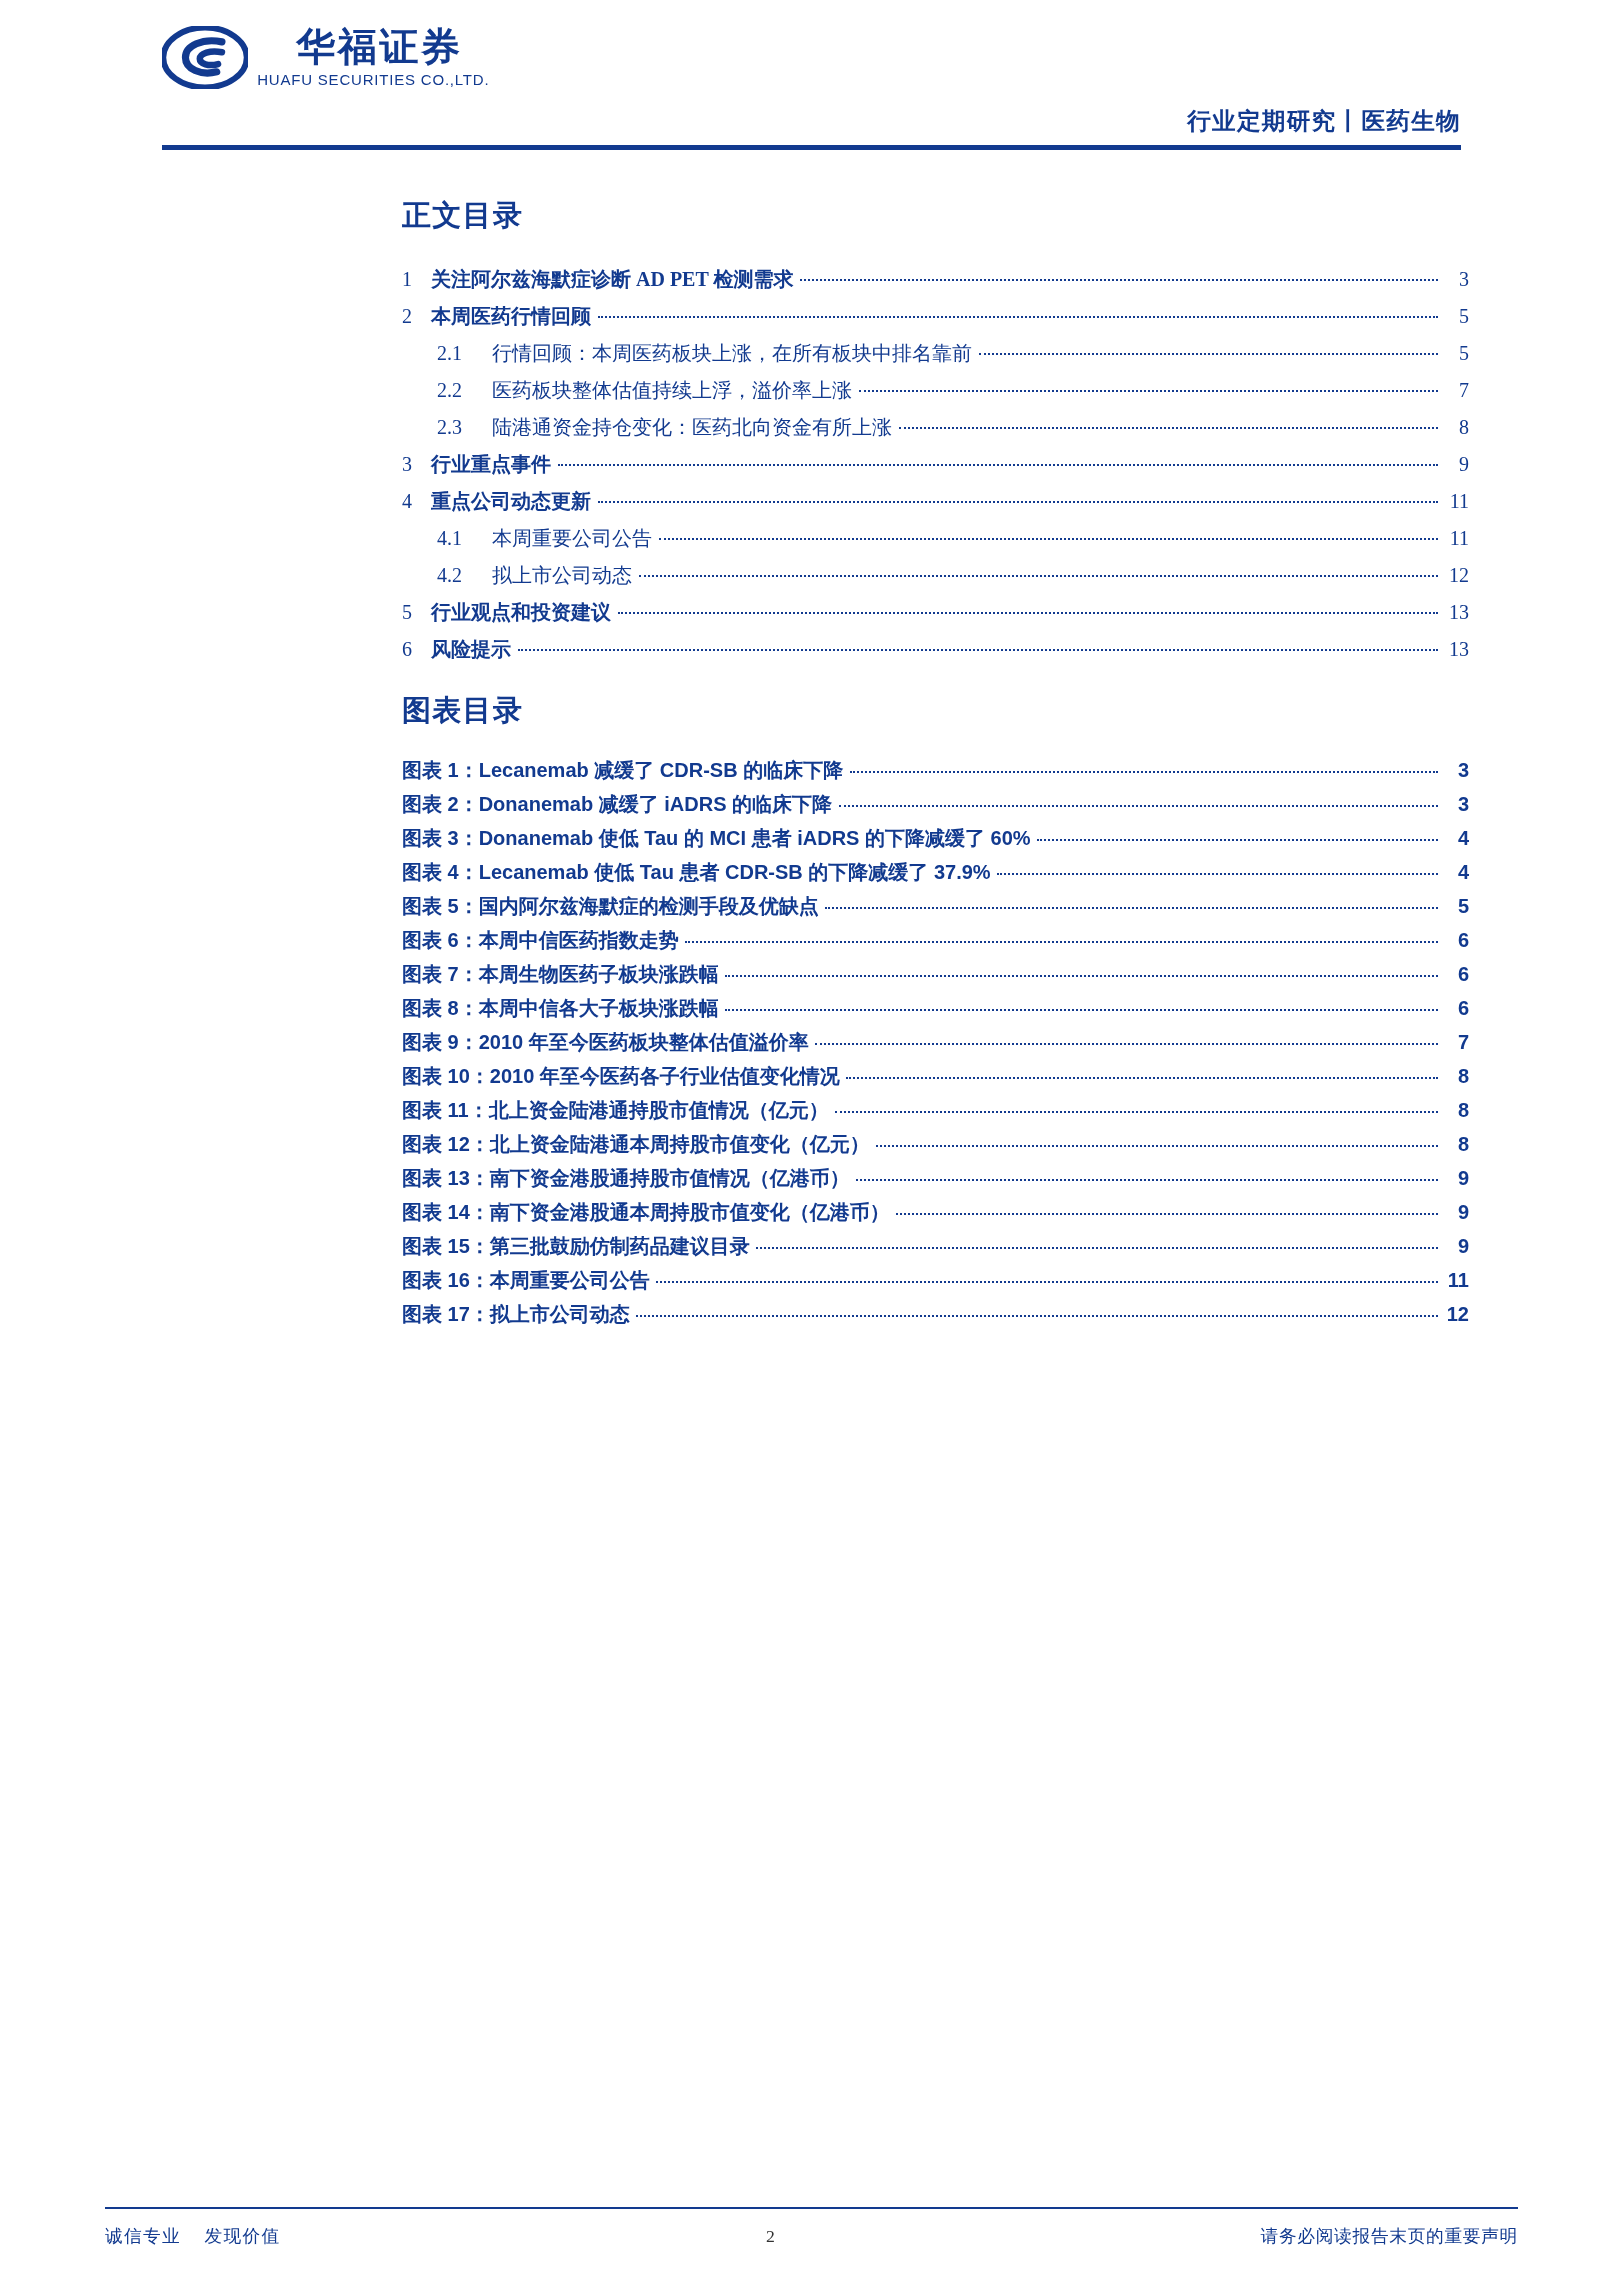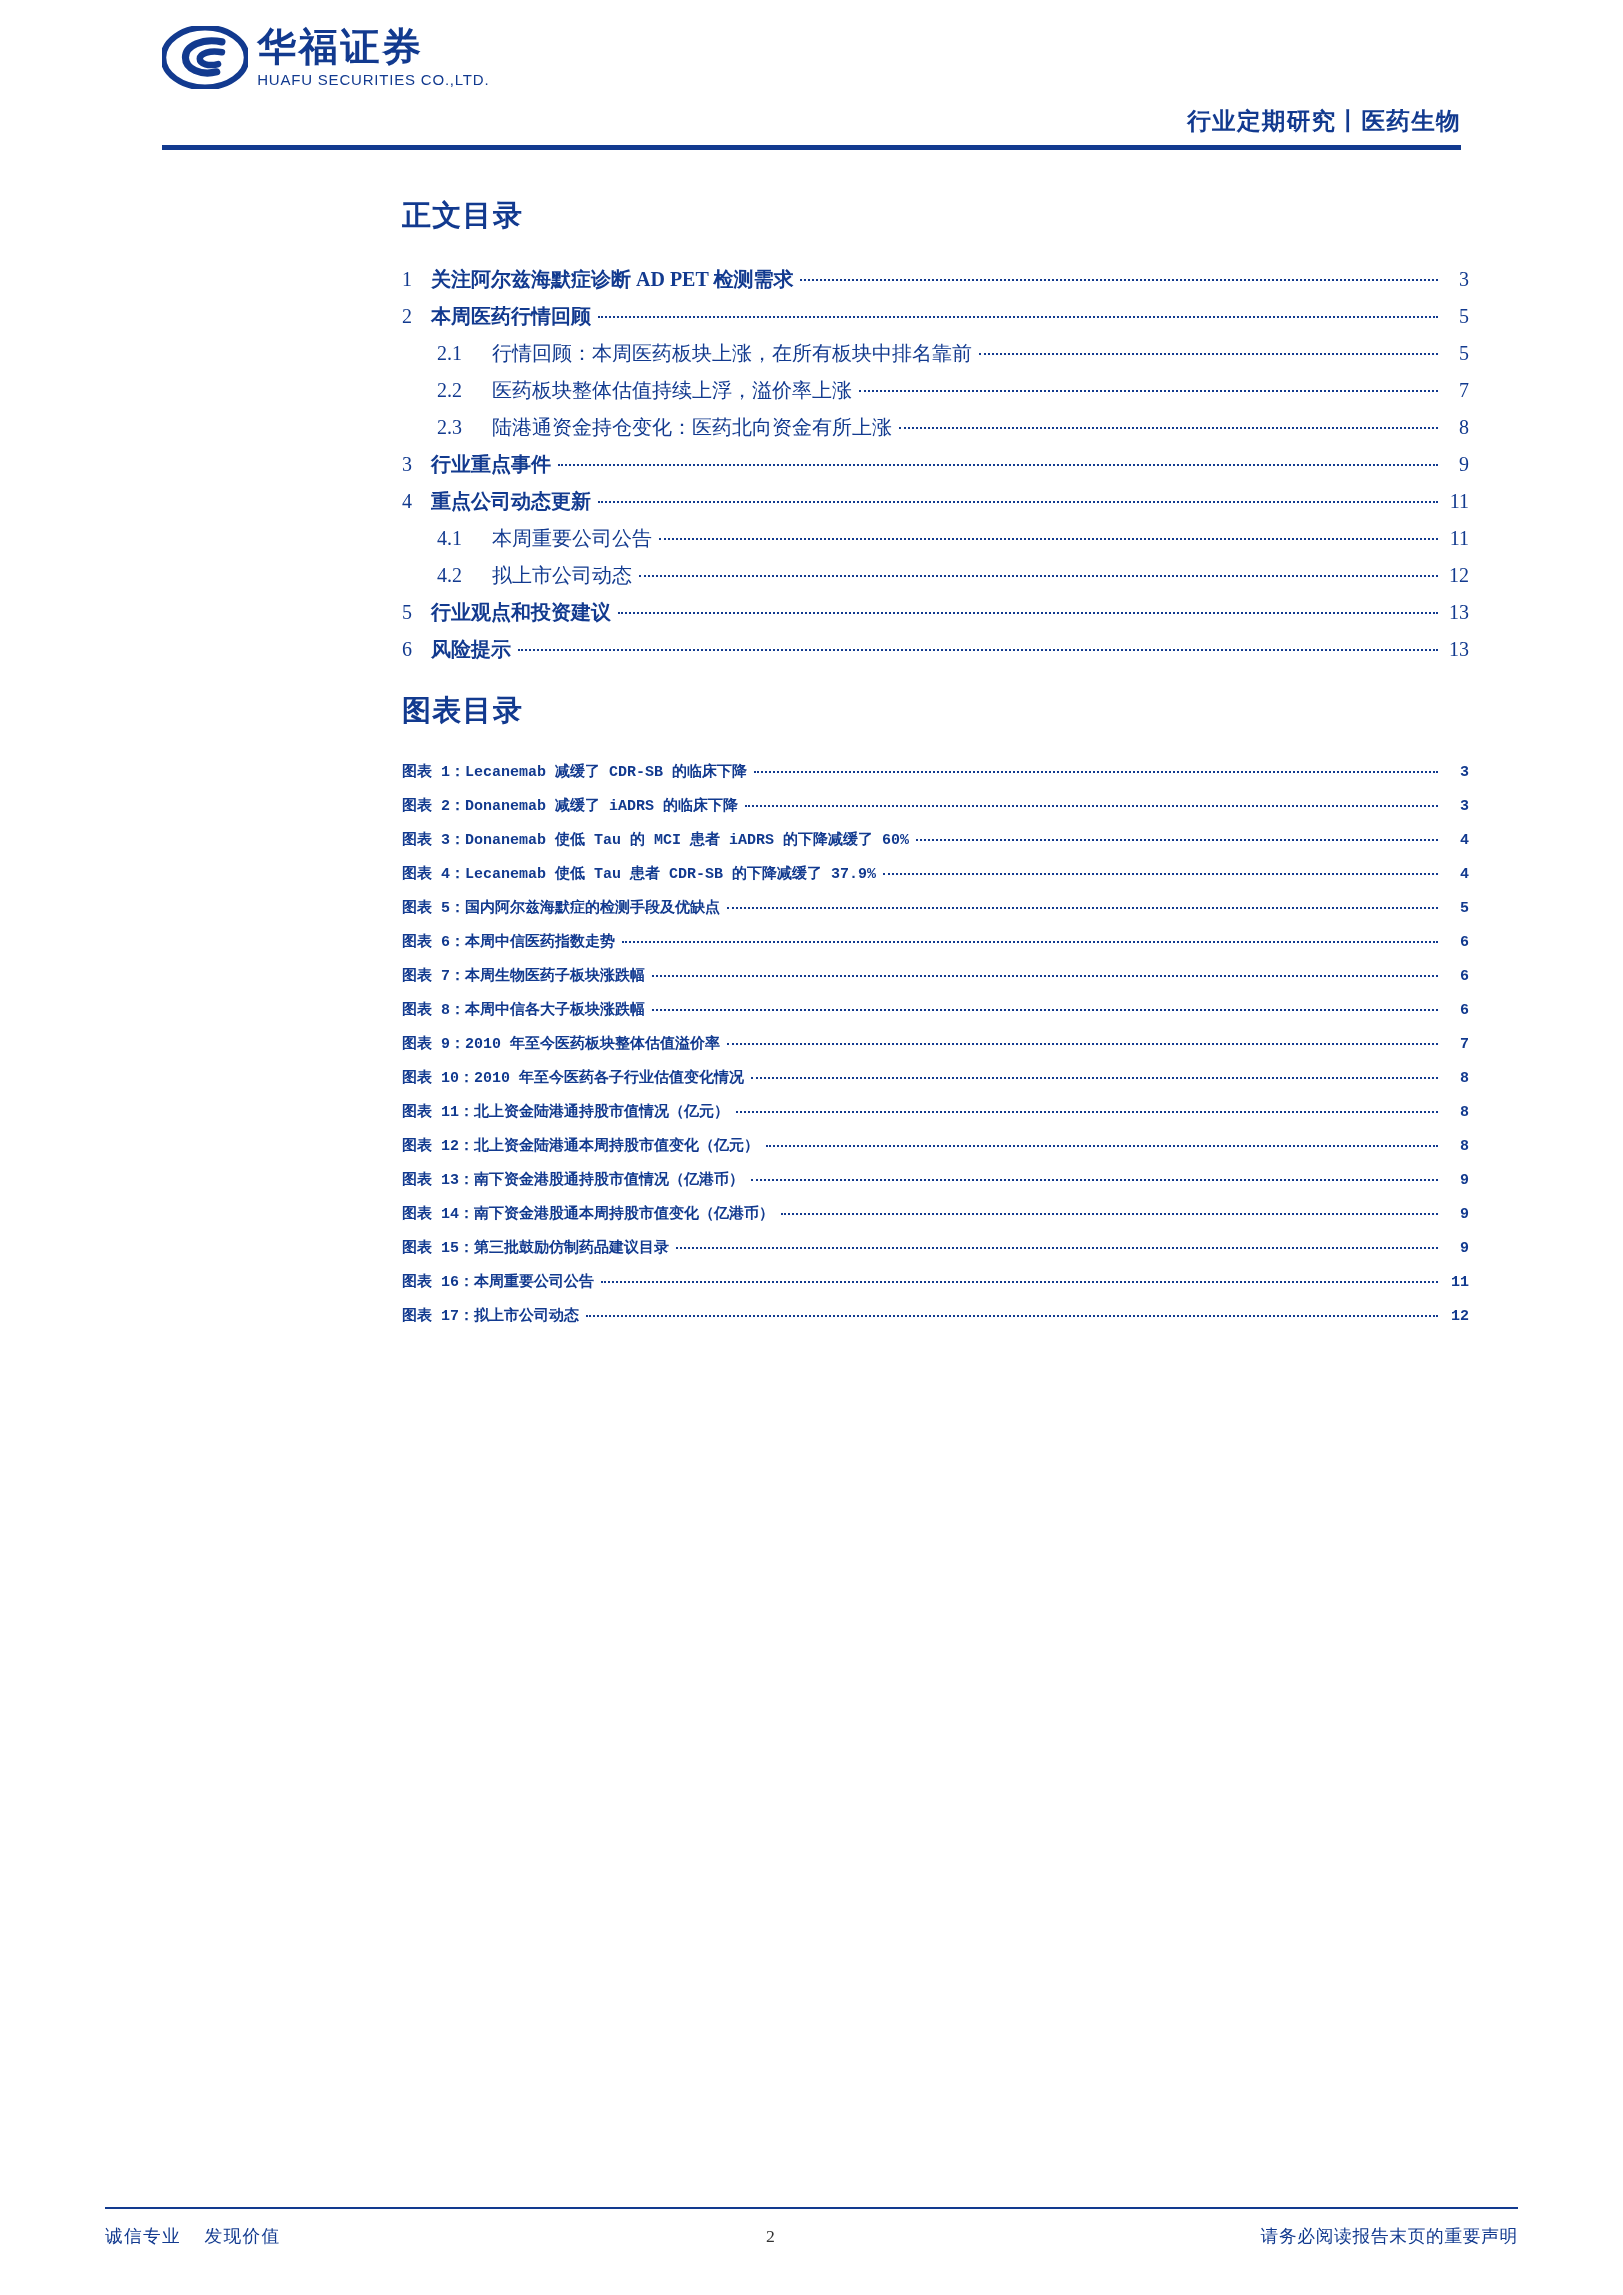--- a/index.html
+++ b/index.html
@@ -48,20 +48,21 @@
     flex-direction: column;
     justify-content: center;
   }
   .logo-cn {
     font-family: "Liberation Serif", serif;
     font-size: 39px;
     font-weight: bold;
     color: #123a8f;
     letter-spacing: 2.6px;
     line-height: 1.05;
+    margin-left: 39px;
   }
   .logo-en {
     font-family: "Liberation Sans", sans-serif;
     font-size: 15px;
     color: #123a8f;
     letter-spacing: 0.8px;
     margin-top: 3.9px;
   }
   .header-right {
     position: absolute;
@@ -140,27 +141,27 @@
     flex: 0 0 auto;
     width: 26px;
     text-align: right;
     font-family: "Liberation Serif", serif;
   }
 
   
   .fig-row {
     display: flex;
     align-items: flex-end;
-    font-size: 15px;
+    font-size: 20px;
     color: #123a8f;
     font-weight: bold;
     line-height: 1.0;
     height: 34px;
     white-space: nowrap;
-    font-family: Liberation Mono, monospace;
+    font-family: Liberation Sans, sans-serif;
   }
   .fig-row .label {
     flex: 0 0 auto;
     padding-right: 6.5px;
   }
   .fig-row .dots {
     flex: 1 1 auto;
     border-bottom: 2px dotted #123a8f;
     margin: 0 5.2px 7.2px 0;
     height: 0;

